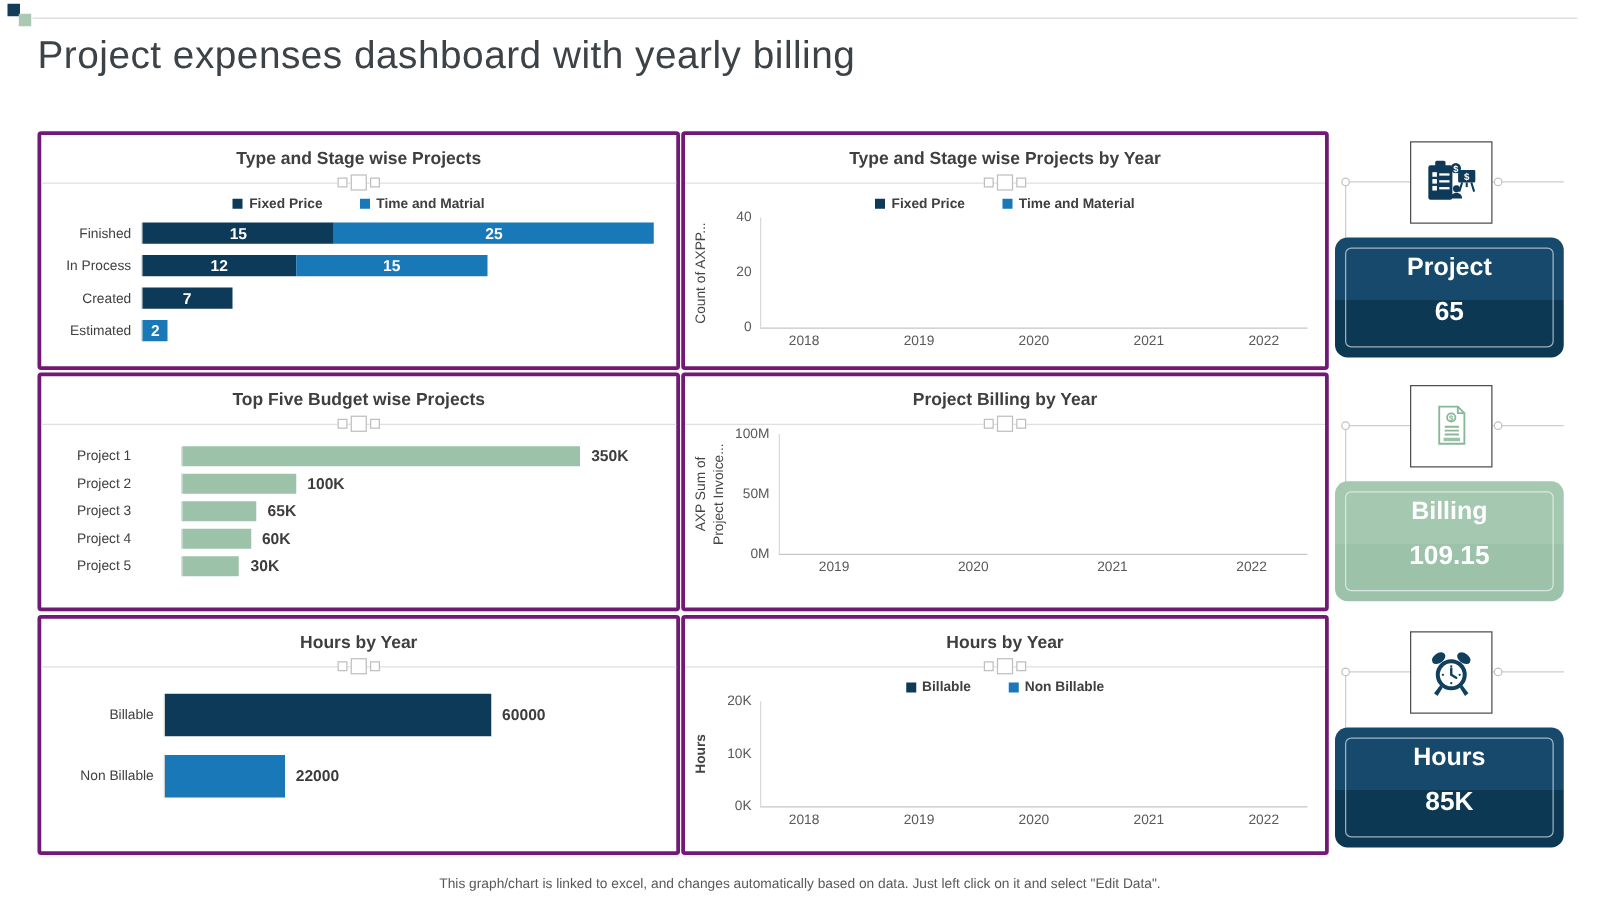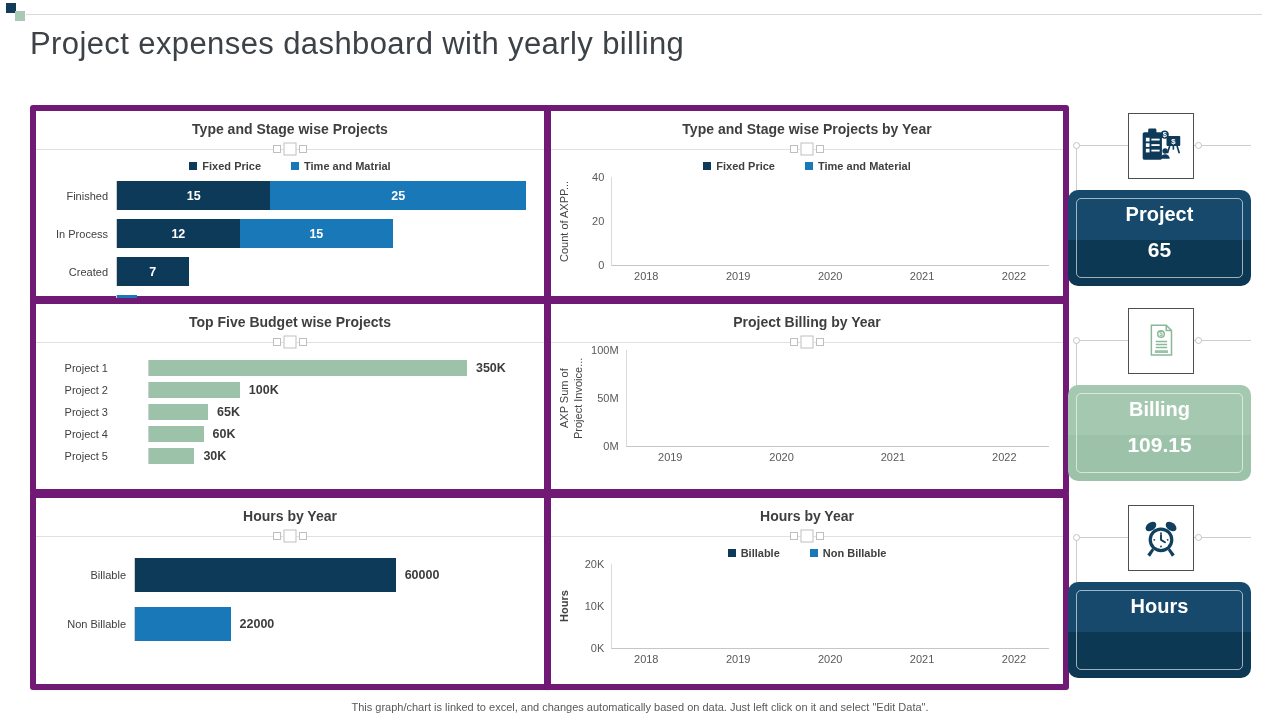--- a/index.html
+++ b/index.html
@@ -4,21 +4,21 @@
 <style>
   html,body{margin:0;padding:0;background:#fff;}
   body{width:1280px;height:720px;position:relative;overflow:hidden;
        font-family:"Liberation Sans",sans-serif;-webkit-font-smoothing:antialiased;}
   .sq1{position:absolute;left:6px;top:3px;width:10px;height:10px;background:#123c59;}
   .sq2{position:absolute;left:15px;top:11px;width:10px;height:10px;background:#a9c9b4;}
   .top-line{position:absolute;left:26px;top:14px;width:1236px;height:1px;background:#d9d9d9;}
   h1.page-title{position:absolute;left:30px;top:26px;margin:0;font-size:31px;font-weight:400;
        color:#3d4247;letter-spacing:.4px;}
   
-  .panel{position:absolute;background:#fff;border:6px solid #701a75;border-radius:3px;
+  .panel{position:absolute;background:#fff;border:3px solid #701a75;border-radius:3px;
          box-shadow:0 1px 2px rgba(0,0,0,.05);}
   .p0{left:30px;top:105px;width:508px;height:185px;}
   .p1{left:545px;top:105px;width:512px;height:185px;}
   .p2{left:30px;top:298px;width:508px;height:185px;}
   .p3{left:545px;top:298px;width:512px;height:185px;}
   .p4{left:30px;top:492px;width:508px;height:186px;}
   .p5{left:545px;top:492px;width:512px;height:186px;}
   .panel-title{margin:10px 8px 0;text-align:center;font-size:14px;font-weight:bold;color:#3f3f3f;}
   .tdiv{position:relative;height:13px;margin-top:5px;}
   .tdiv .line{position:absolute;left:0;right:0;top:50%;height:1px;background:#e0e0e0;}
@@ -30,21 +30,21 @@
   .legend{display:flex;justify-content:center;gap:30px;font-size:11px;color:#333;margin:5px 0 3px;}
   .lg-item{display:flex;align-items:center;gap:5px;font-weight:bold;color:#404040;}
   .lg-sw{width:8px;height:8px;display:inline-block;}
   
   .hrows{padding:6px 18px 0 10px;}
   .hrow{display:flex;align-items:center;}
   .hcat{width:62px;text-align:right;padding-right:8px;font-size:11px;color:#404040;flex:none;}
   .htrack{flex:1;display:flex;align-items:center;position:relative;border-left:1px solid #cfcfcf;min-height:10px;}
   .hseg{display:flex;align-items:center;justify-content:center;color:#fff;font-weight:bold;font-size:12.5px;}
   .hval{margin-left:9px;font-size:12.5px;font-weight:bold;color:#3c3c3c;white-space:nowrap;}
-  [data-chart="0"] .hseg{height:29px;} [data-chart="0"] .hrow{margin-bottom:9px;}
+  [data-chart="0"] .hseg{height:17px;} [data-chart="0"] .hrow{margin-bottom:9px;}
   [data-chart="2"] .hbar{height:16px;display:inline-block;} [data-chart="2"] .hrow{margin-bottom:6px;gap:32px;}
   [data-chart="2"] .hrows{padding-top:12px;}
   [data-chart="4"] .hbar{height:34px;display:inline-block;} [data-chart="4"] .hrow{margin-bottom:15px;}
   [data-chart="4"] .hcat{width:80px;} [data-chart="4"] .hrows{padding-top:16px;}
   
   .vwrap{display:flex;align-items:flex-start;padding:2px 14px 0 6px;}
   .ylab{writing-mode:vertical-rl;transform:rotate(180deg);font-size:11px;color:#444;
         display:flex;align-items:center;justify-content:center;text-align:center;
         line-height:1.3;white-space:pre-line;flex:none;margin-right:2px;}
   .ylab.b{font-weight:bold;}
@@ -440,16 +440,17 @@
         <circle cx="24" cy="18.7" r="1"></circle>
           <circle cx="24" cy="33.3" r="1"></circle>
         <circle cx="16.7" cy="26" r="1"></circle>
           <circle cx="31.3" cy="26" r="1"></circle>
       </g>
       <path d="M24 26 L24 20.6 M24 26 L28.3 28.6" stroke="#11405f" stroke-width="2.1" stroke-linecap="round" fill="none"></path>
     </svg>
   </div>
   <div class="kpi-card navy">
     <div class="kpi-label">Hours</div>
+    <div class="kpi-value">85K</div>
   </div>
 </div>
 
 <div class="footer">This graph/chart is linked to excel, and changes automatically based on data. Just left click on it and select "Edit Data".</div>
 
 </body></html>

